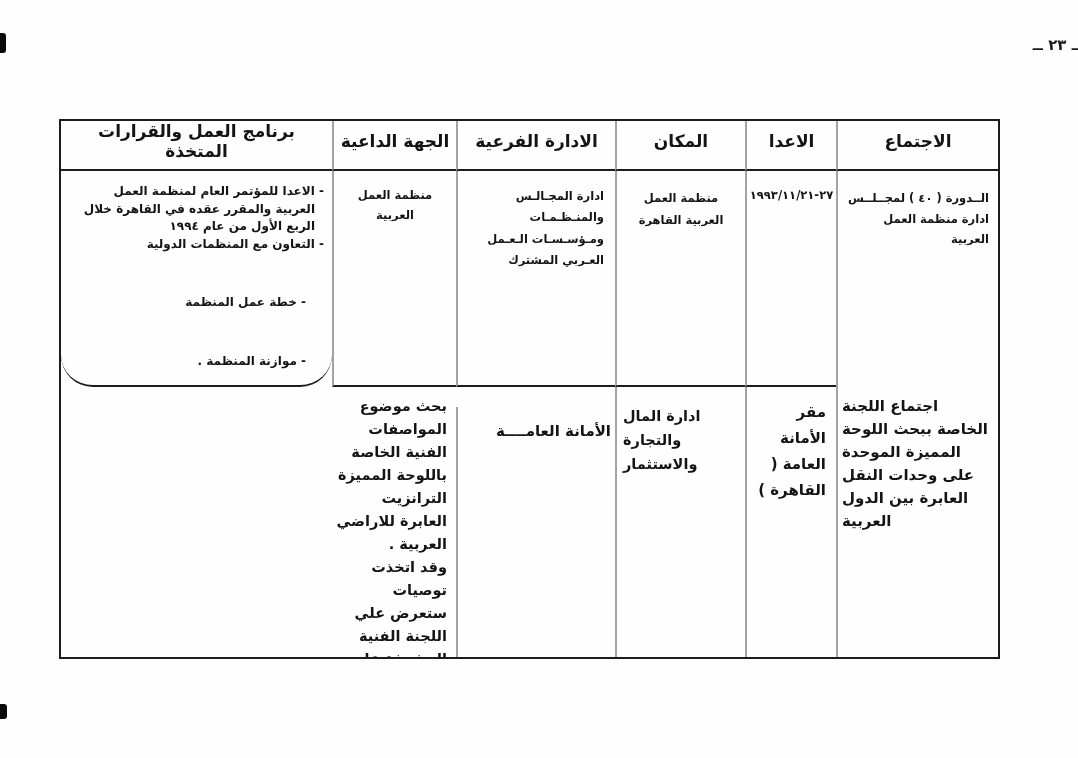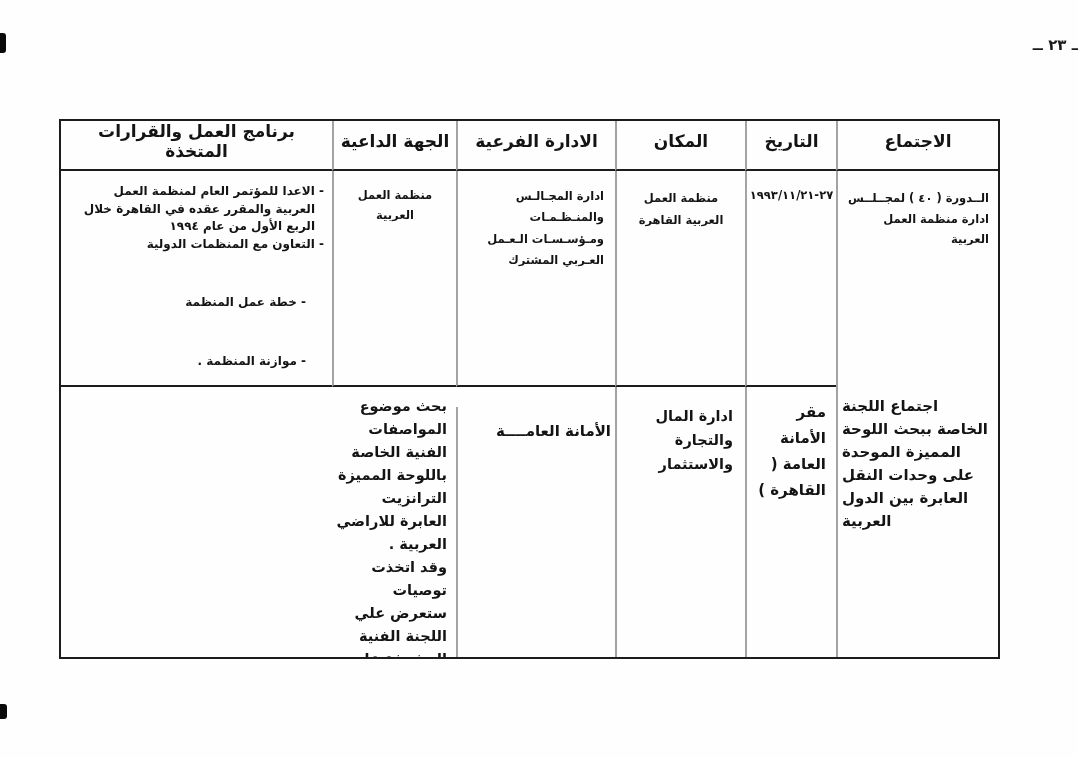--- a/index.html
+++ b/index.html
@@ -35,49 +35,49 @@
     display:flex;align-items:center;justify-content:center;
     font-weight:bold;font-size:17px;padding:0 4px 8px 4px;text-align:center;line-height:1.2;
   }
 
   
   .c-meeting-1{font-size:11.5px;font-weight:bold;text-align:right;padding:17px 9px 0 4px;line-height:1.8;}
   .c-date-1{font-size:11.5px;font-weight:bold;text-align:center;padding-top:17px;}
   .c-location-1{font-size:11.5px;font-weight:bold;text-align:center;padding:16px 6px 0 6px;line-height:1.95;}
   .c-subadmin-1{font-size:11.5px;font-weight:bold;text-align:right;padding:15px 11px 0 8px;line-height:1.85;}
   .c-inviting-1{font-size:11.5px;font-weight:bold;text-align:center;padding:15px 5px 0 5px;line-height:1.7;}
-  .c-program-1{font-size:12px;font-weight:bold;padding:12px 8px 0 22px;}
+  .c-program-1{font-size:12px;font-weight:bold;padding:12px 8px 0 22px;border-radius:32px;}
   .prog-item{text-align:right;line-height:17.5px;padding-right:9px;text-indent:-9px;}
   .prog-item.indent{padding-right:27px;margin-top:41px;}
 
   
   .c-meeting-2{font-size:15px;font-weight:bold;text-align:left;padding:8px 10px 0 4px;line-height:23px;}
   .c-date-2{font-size:13px;font-weight:bold;text-align:center;padding-top:13px;}
   .c-location-2{font-size:15px;font-weight:bold;text-align:right;padding:12px 10px 0 4px;line-height:26px;}
-  .c-subadmin-2{font-size:14.5px;font-weight:bold;text-align:right;padding:17px 12px 0 6px;line-height:24px;}
+  .c-subadmin-2{font-size:14.5px;font-weight:bold;text-align:left;padding:17px 12px 0 6px;line-height:24px;}
   .c-inviting-2{font-size:15px;font-weight:bold;text-align:right;padding:15px 4px 0 2px;white-space:nowrap;margin-top:20px;}
   .c-program-2{font-size:14.5px;font-weight:bold;padding:8px 9px 12px 4px;}
   .prog-para{text-align:right;line-height:23px;}
 
   .date-num{direction:ltr;unicode-bidi:bidi-override;display:inline-block;letter-spacing:0.5px;}
 </style>
 </head>
 <body>
 
 <div class="page">
 
   <div class="page-number">ــ ٢٣ ــ</div>
 
   <div class="artifact artifact-top"></div>
   <div class="artifact artifact-bottom"></div>
 
   <div class="meetings-table">
 
     <div class="cell head bl bb">الاجتماع</div>
-    <div class="cell head bl bb">التاريخ</div>
+    <div class="cell head bl bb">الاعدا</div>
     <div class="cell head bl bb">المكان</div>
     <div class="cell head bl bb">الادارة الفرعية</div>
     <div class="cell head bl bb">الجهة الداعية</div>
     <div class="cell head bb">برنامج العمل والقرارات المتخذة</div>
 
     <div class="cell c-meeting-1 bl">الــدورة ( ٤٠ ) لمجــلــس ادارة منظمة العمل العربية</div>
     <div class="cell c-date-1 bl bb">
       <span class="date-num">١٩٩٣/١١/٢١-٢٧</span>
     </div>
     <div class="cell c-location-1 bl bb">منظمة العمل العربية القاهرة</div>

